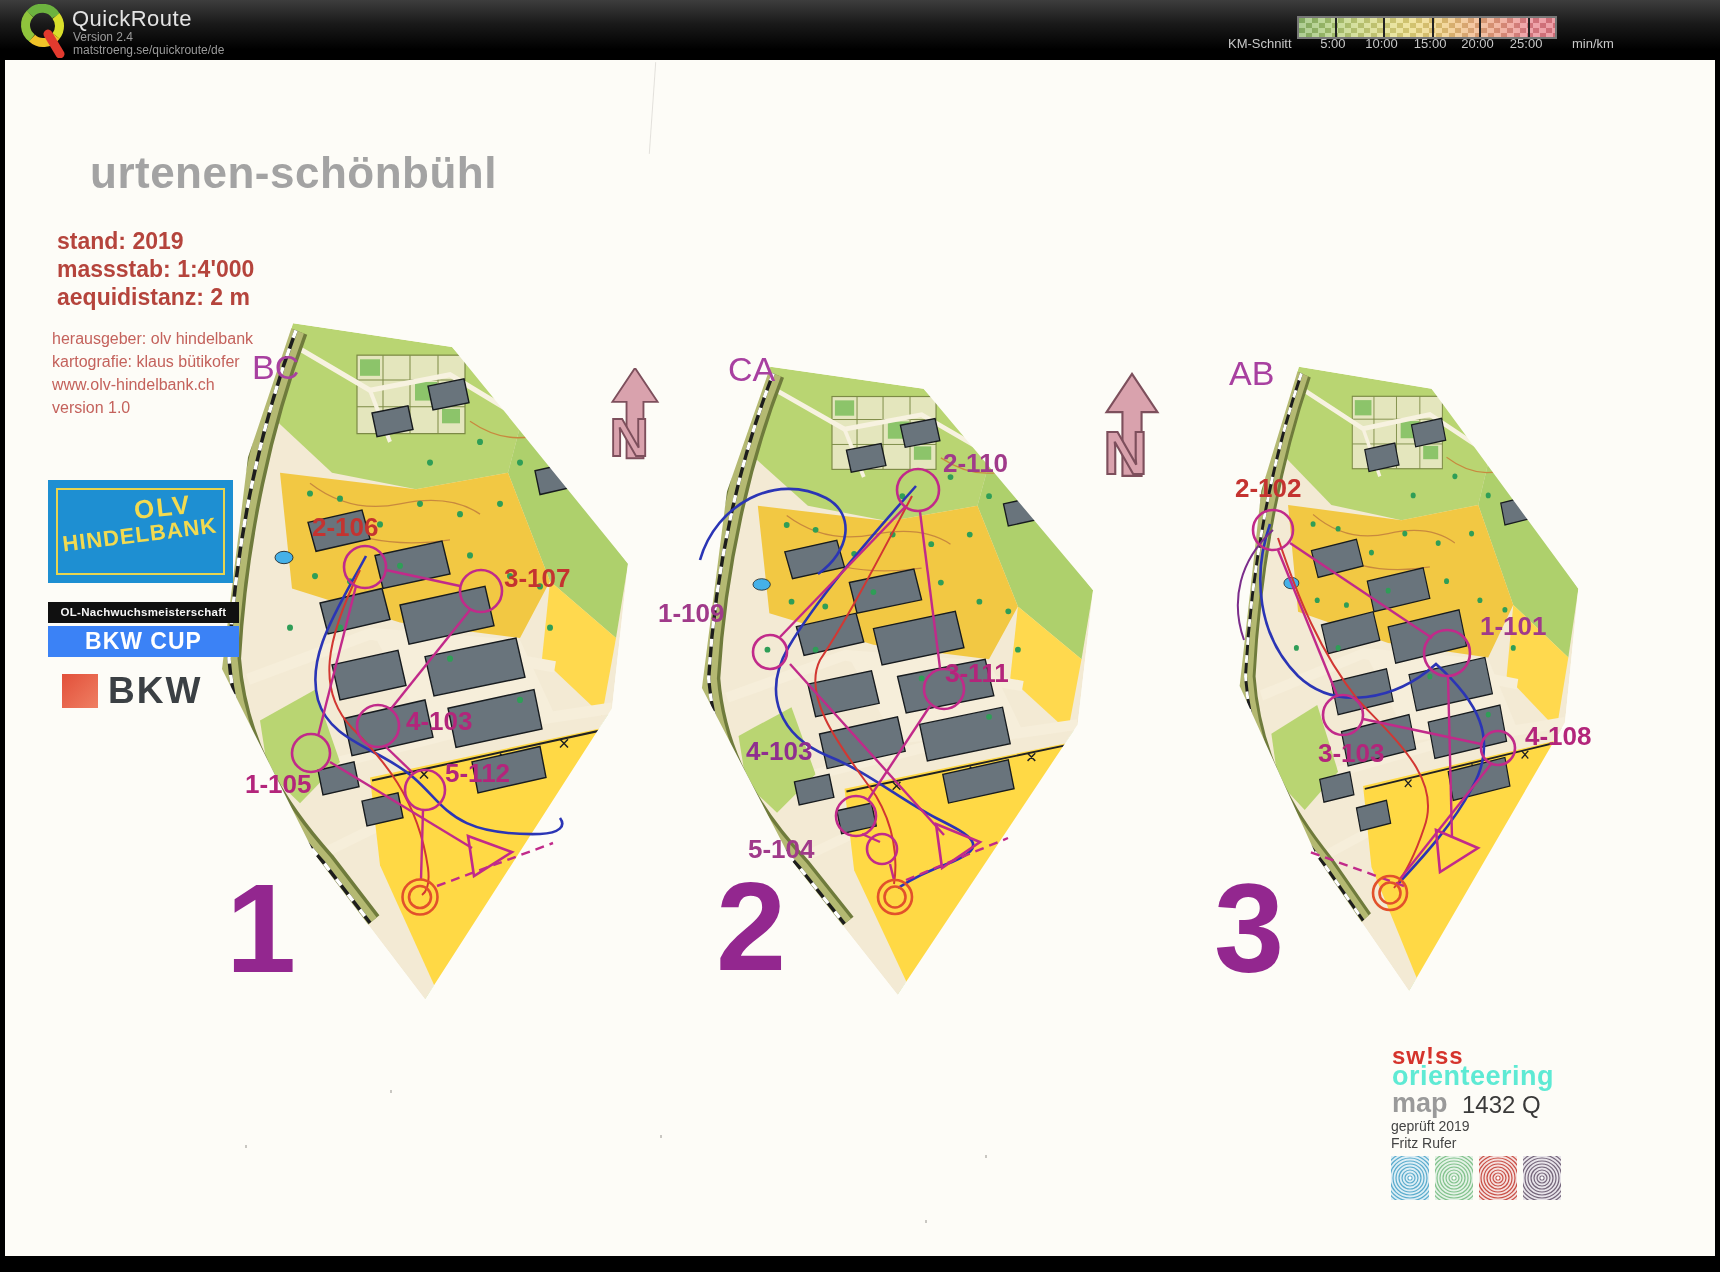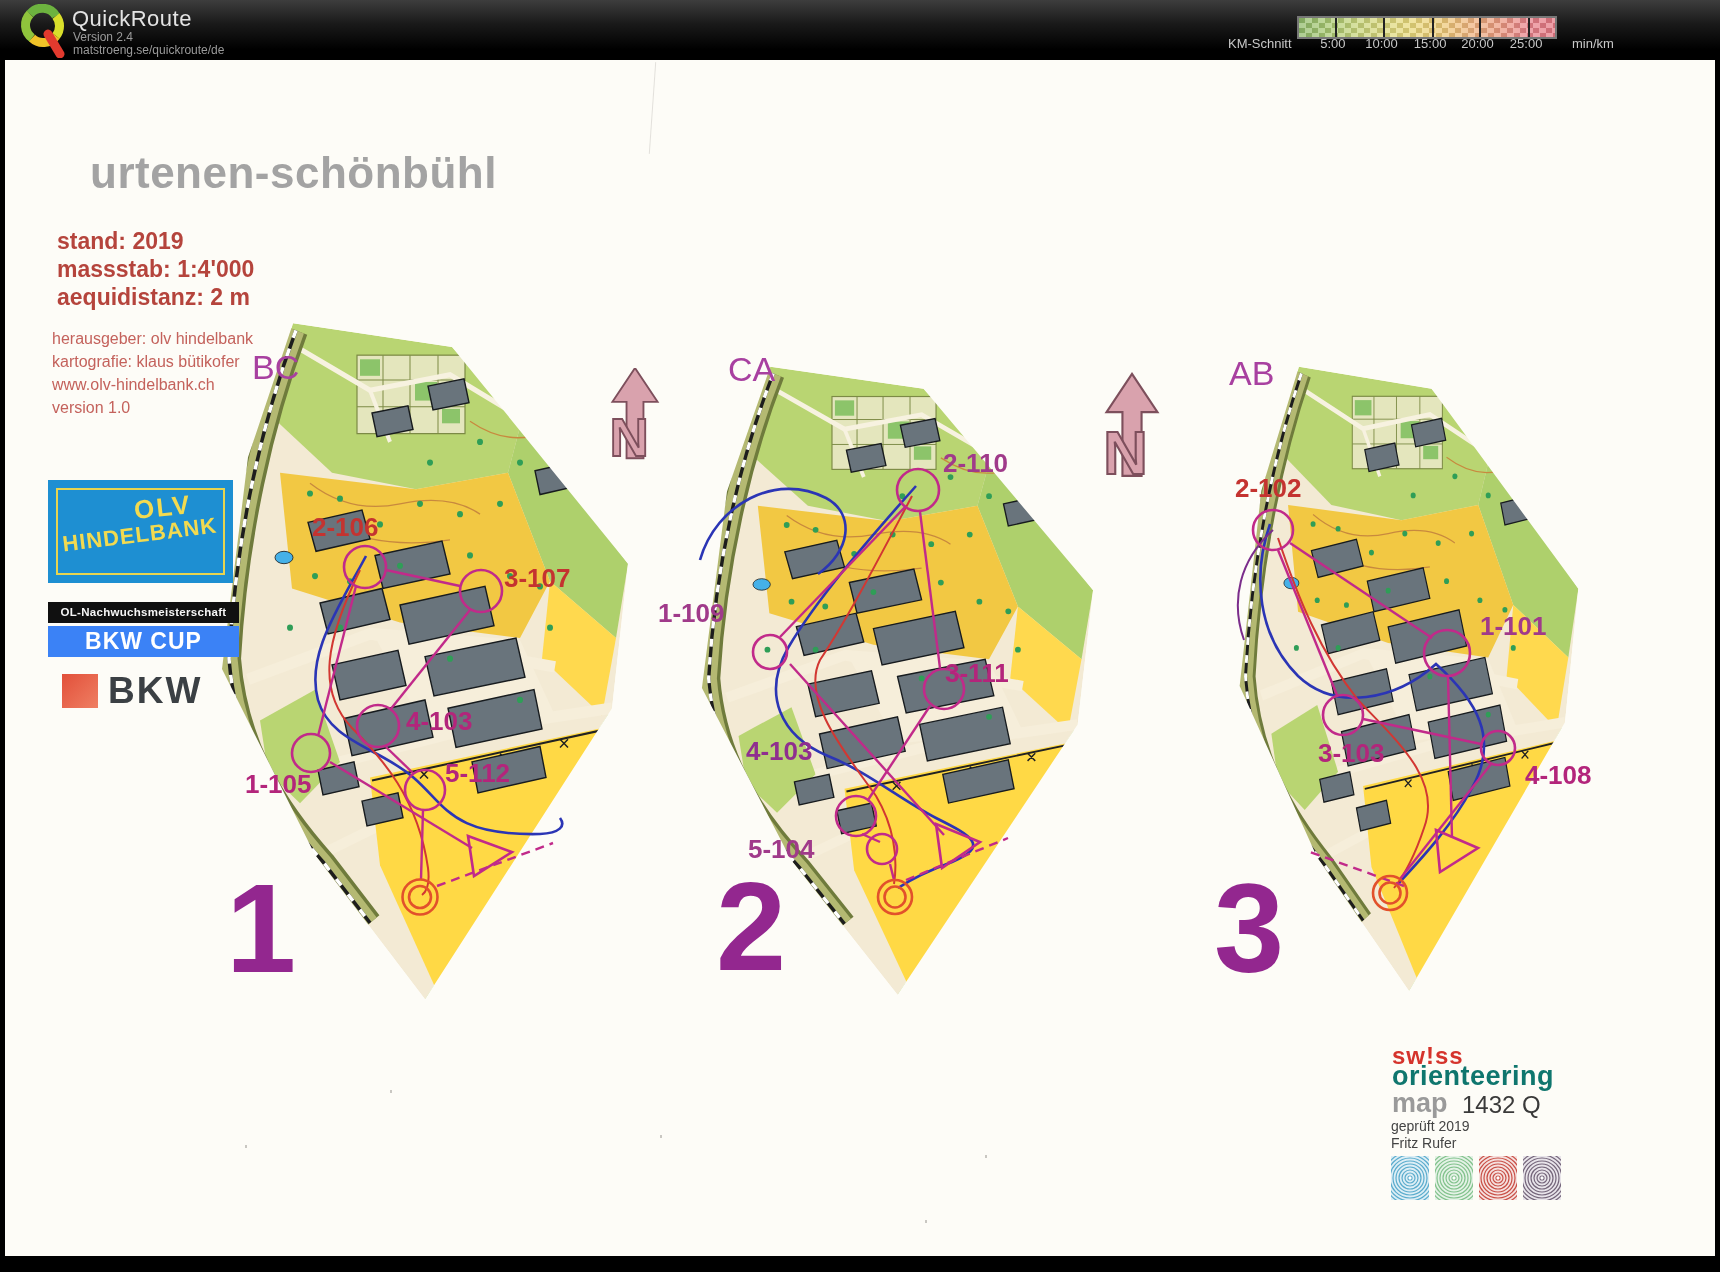--- a/index.html
+++ b/index.html
@@ -46,21 +46,21 @@
   .bkwsq{position:absolute;left:62px;top:674px;width:36px;height:34px;background:linear-gradient(135deg,#e2503a,#ef7f63);}
   .bkwtxt{position:absolute;left:108px;top:670px;font-size:37px;font-weight:bold;color:#3b4044;letter-spacing:2px;}
   .swisslos{position:absolute;left:1033px;top:1131px;width:234px;height:66px;border:1.5px solid #8a8a8a;background:#fff;}
   .swisslos .brand{position:absolute;left:8px;top:6px;font-size:20px;font-weight:bold;color:#e6352b;
                    text-shadow:0 0 1px #8c1d18;letter-spacing:.5px;}
   .swisslos .vline{position:absolute;left:120px;top:0;width:1px;height:100%;background:#777;}
   .swisslos .hline{position:absolute;left:45px;top:33px;width:112px;height:1px;background:#777;}
   .swisslos .s1{position:absolute;left:127px;top:28px;font-size:15px;font-weight:bold;color:#555;letter-spacing:1px;}
   .swisslos .s2{position:absolute;left:127px;top:45px;font-size:15px;font-weight:bold;color:#555;letter-spacing:.5px;}
   .stamp .r1{position:absolute;left:1392px;top:1042px;font-size:24px;font-weight:bold;color:#d5332c;letter-spacing:1px;}
-  .stamp .r2{position:absolute;left:1392px;top:1061px;font-size:27px;font-weight:bold;color:#0f766e;letter-spacing:.5px;}
+  .stamp .r2{position:absolute;left:1392px;top:1061px;font-size:27px;font-weight:bold;color:#5eead4;letter-spacing:.5px;}
   .stamp .r3{position:absolute;left:1392px;top:1088px;font-size:27px;font-weight:bold;color:#9a9a9a;}
   .stamp .r3n{position:absolute;left:1462px;top:1091px;font-size:24px;color:#3a3a3a;}
   .stamp .r4{position:absolute;left:1391px;top:1118px;font-size:14px;color:#444;}
   .stamp .r5{position:absolute;left:1391px;top:1135px;font-size:14px;color:#444;}
   .patterns{position:absolute;left:1391px;top:1156px;display:flex;gap:6px;}
   svg{display:block;}
   .abs{position:absolute;}
 </style>
 </head>
 <body>
@@ -325,21 +325,21 @@
 
   <div class="ctl lbl-pink" style="left:943px;top:448px">2-110</div>
   <div class="ctl lbl-pink" style="left:658px;top:598px">1-109</div>
   <div class="ctl lbl-magenta" style="left:945px;top:658px">3-111</div>
   <div class="ctl lbl-purple" style="left:746px;top:736px">4-103</div>
   <div class="ctl lbl-pink" style="left:748px;top:834px">5-104</div>
 
   <div class="ctl lbl-crimson" style="left:1235px;top:473px">2-102</div>
   <div class="ctl lbl-pink" style="left:1480px;top:611px">1-101</div>
   <div class="ctl lbl-magenta" style="left:1318px;top:738px">3-103</div>
-  <div class="ctl lbl-magenta" style="left:1525px;top:760px">4-108</div>
+  <div class="ctl lbl-magenta" style="left:1525px;top:721px">4-108</div>
 
   <div class="olvbox">
     <div class="inner"></div>
     <div class="t1">OLV</div>
     <div class="t2">HINDELBANK</div>
   </div>
   <div class="cupbanner">OL-Nachwuchsmeisterschaft BE/SO</div>
   <div class="cuptitle">BKW CUP</div>
   <div class="bkwsq"></div>
   <div class="bkwtxt">BKW</div>

